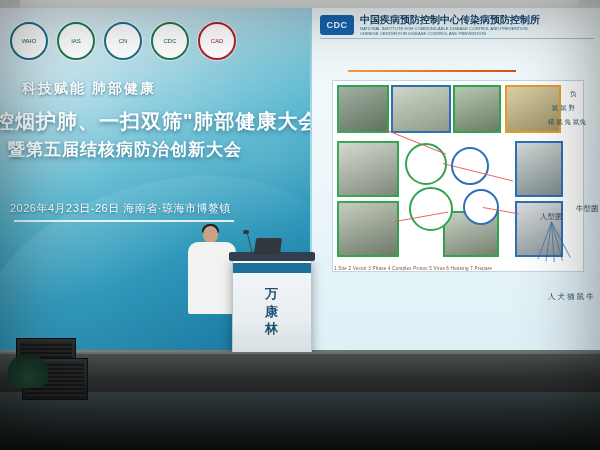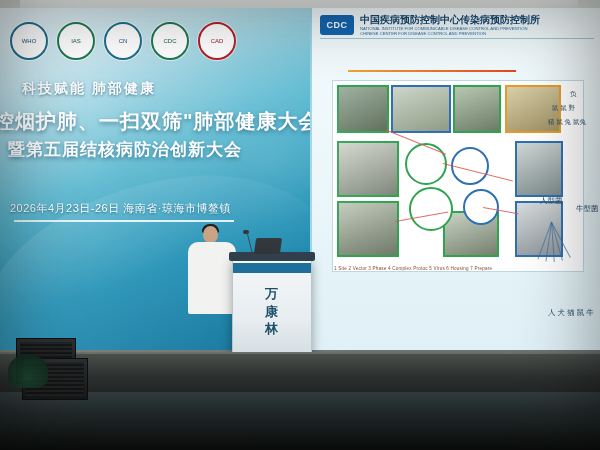--- a/index.html
+++ b/index.html
@@ -456,23 +456,23 @@
         <div class="arrow-line" style="left:110px; top:82px; width:72px; transform:rotate(14deg);"></div>
         <div class="arrow-line" style="left:62px; top:140px; width:54px; transform:rotate(-10deg);"></div>
         <div class="arrow-line" style="left:150px; top:126px; width:36px; transform:rotate(10deg);"></div>
       </div>
 
       <div class="diagram-caption">1 Site  2 Vector  3 Phase  4 Complex Protoc 5 Virus 6 Housing 7 Prepare</div>
 
       <div class="slide-label small" style="left:258px; top:82px;">负</div>
       <div class="slide-label small" style="left:240px; top:96px;">鼠 鼠  野</div>
       <div class="slide-label small" style="left:236px; top:110px;">猪 鼠 兔  鼠兔</div>
-      <div class="slide-label" style="left:228px; top:188px;">人型菌</div>
+      <div class="slide-label" style="left:228px; top:204px;">人型菌</div>
       <div class="slide-label" style="left:264px; top:196px;">牛型菌</div>
-      <div class="slide-label" style="left:236px; top:300px;">人 犬 猫 鼠 牛</div>
+      <div class="slide-label" style="left:236px; top:284px;">人 犬 猫 鼠 牛</div>
 
       <div class="fan-lines">
         <div class="fan-line" style="transform:rotate(62deg);"></div>
         <div class="fan-line" style="transform:rotate(74deg);"></div>
         <div class="fan-line" style="transform:rotate(86deg);"></div>
         <div class="fan-line" style="transform:rotate(98deg);"></div>
         <div class="fan-line" style="transform:rotate(110deg);"></div>
       </div>
     </div>
   </div>

